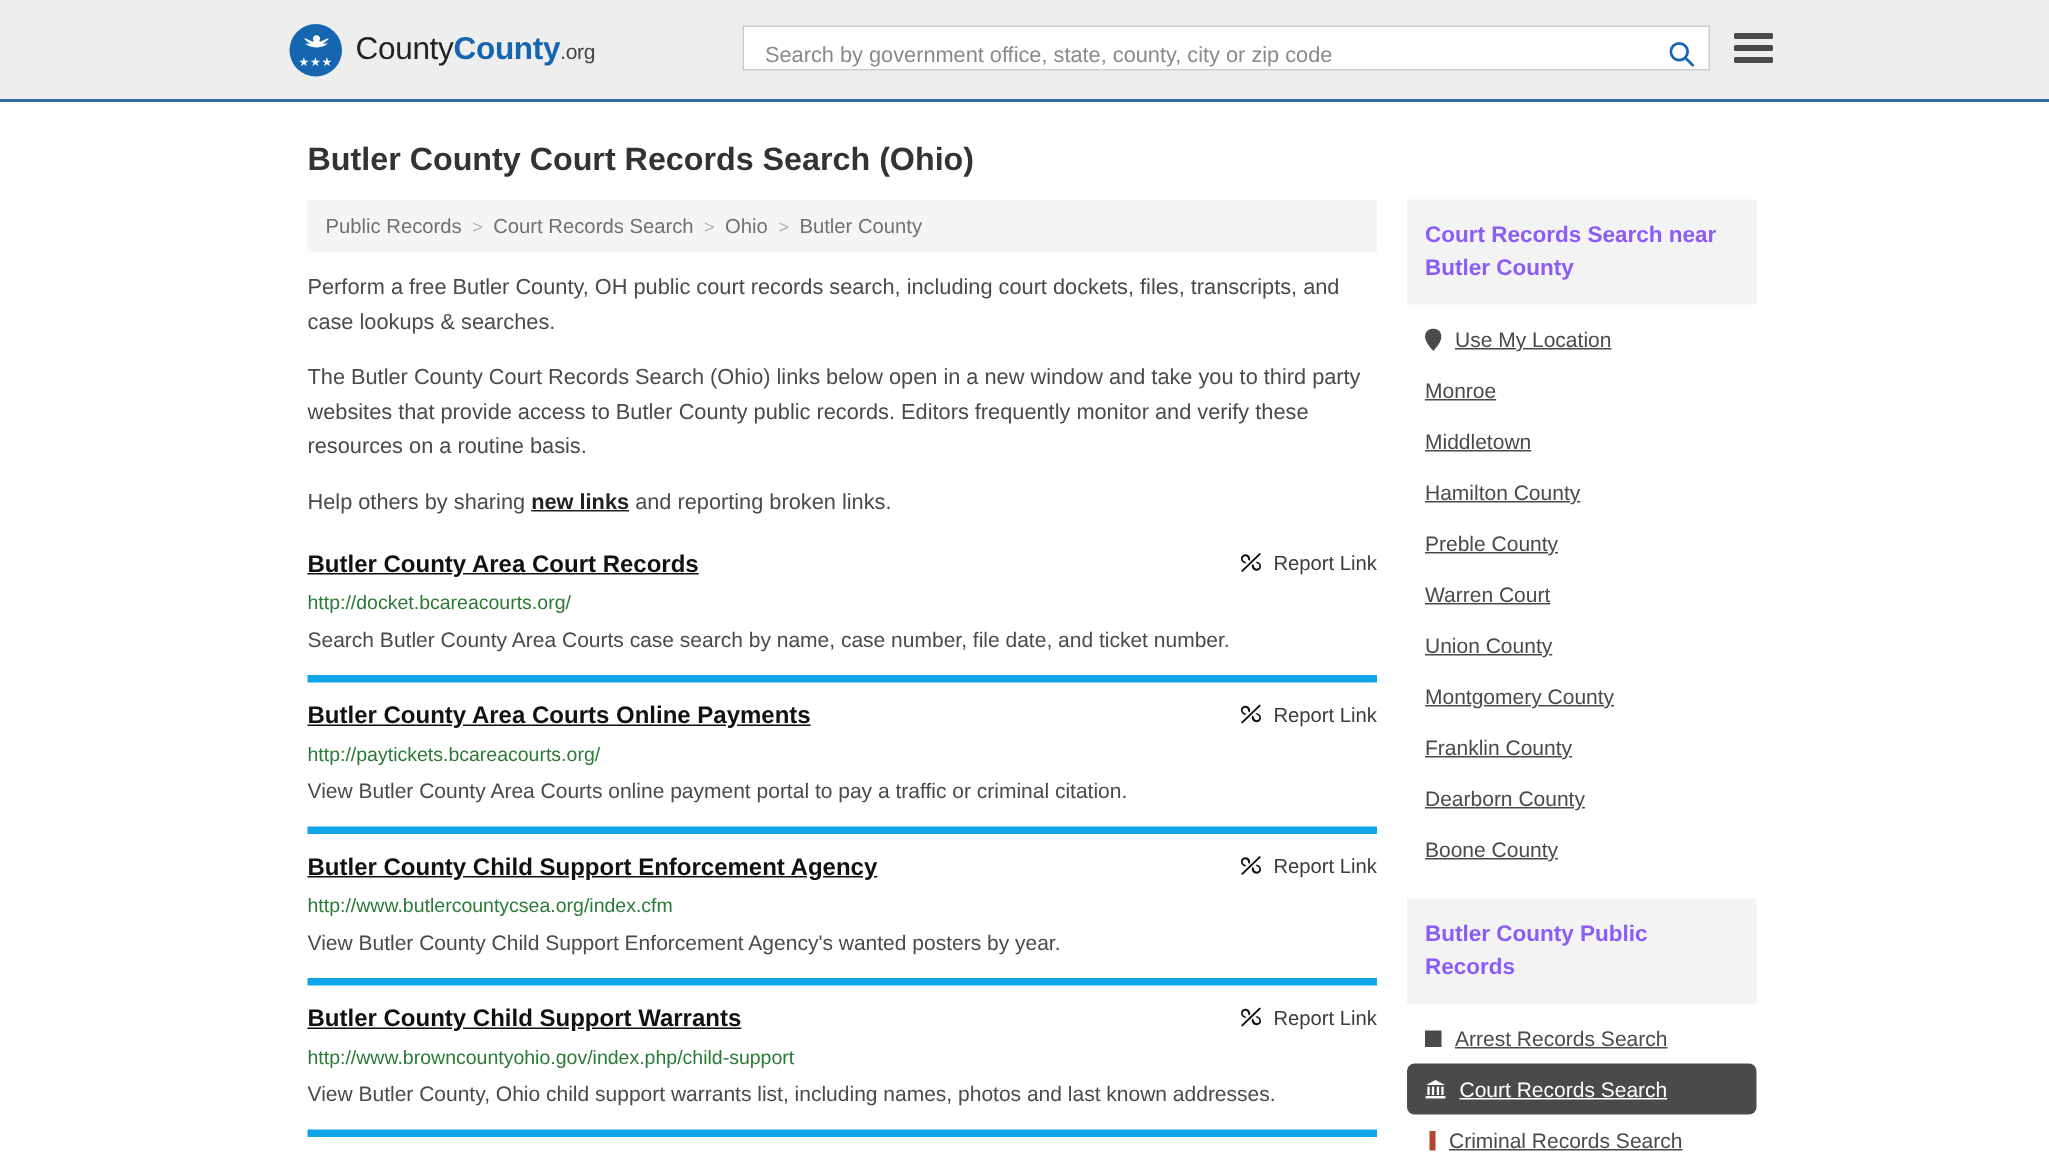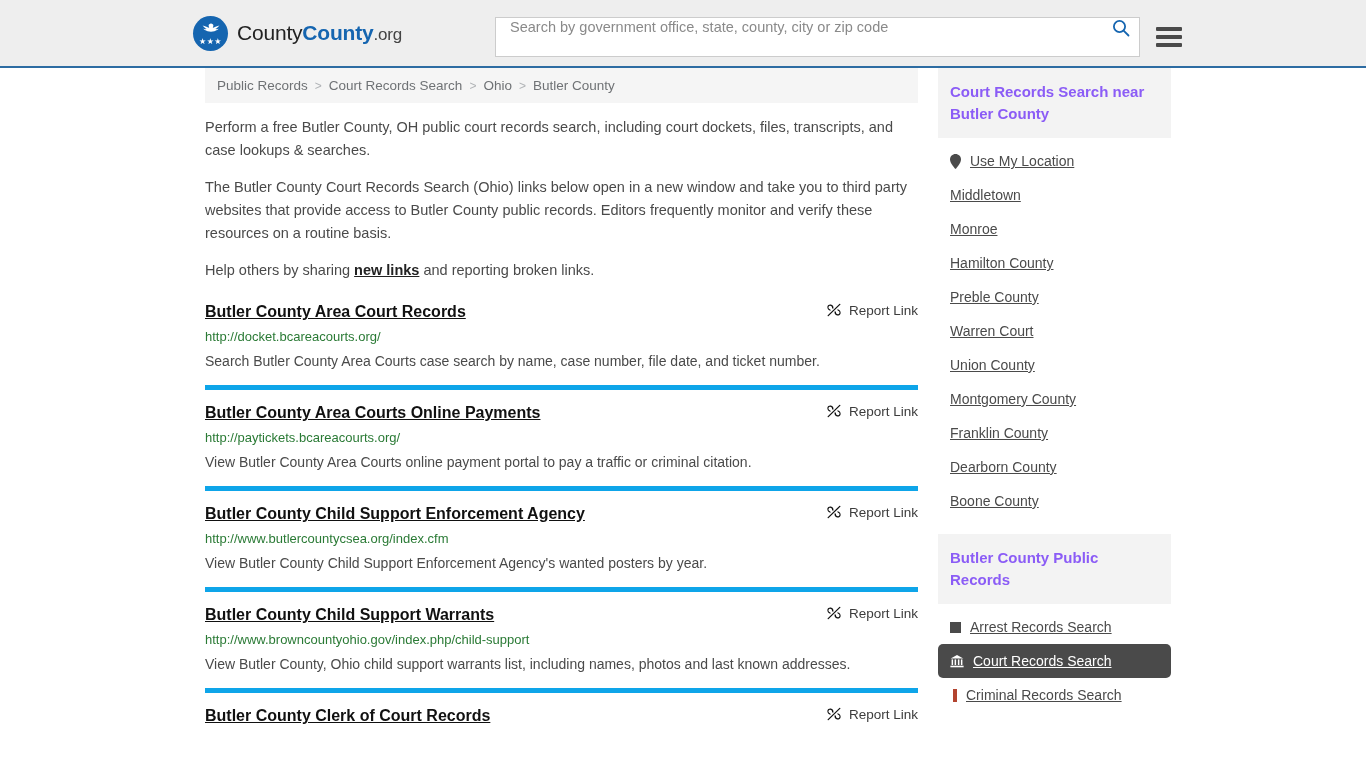--- a/index.html
+++ b/index.html
@@ -53,36 +53,36 @@
     white-space: nowrap;
   }
   .logo-text {
     margin-left: 9px;
     font-size: 21px;
     letter-spacing: -0.2px;
     white-space: nowrap;
   }
   .logo-text .t-county { color: #222222; }
   .logo-text .t-office { color: #1565b0; font-weight: bold; }
-  .logo-text .t-org { color: #444444; font-size: 17px; }
+  .logo-text .t-org { color: #444444; font-size: 14px; }
 
   .search-area {
     position: absolute;
     left: 495px;
     top: 17px;
     display: flex;
     align-items: center;
   }
   .search-box {
     width: 645px;
-    height: 40px;
+    height: 30px;
     background: #ffffff;
     border: 1px solid #cccccc;
     display: flex;
-    align-items: flex-start;
+    align-items: flex-end;
     padding: 0 8px 0 12px;
   }
   .search-box input {
     flex: 1;
     border: none;
     outline: none;
     font-family: "Liberation Sans", sans-serif;
     font-size: 14.5px;
     color: #555555;
     background: transparent;
@@ -276,20 +276,21 @@
     <div class="hamburger">
       <span></span>
       <span></span>
       <span></span>
     </div>
   </div>
 </div>
 
 <div class="page">
 
+  <h1 class="page-title">Butler County Court Records Search (Ohio)</h1>
 
   <div class="columns">
 
     <div class="main-col">
 
       <div class="breadcrumb">
         <a>Public Records</a>
         <span class="sep">&gt;</span>
         <a>Court Records Search</a>
         <span class="sep">&gt;</span>
@@ -395,24 +396,24 @@
         <div class="side-list">
 
           <div class="side-item">
             <svg class="pin-icon" viewBox="0 0 11 15">
               <path d="M5.5 0C2.5 0 0 2.4 0 5.4c0 4 5.5 9.6 5.5 9.6S11 9.4 11 5.4C11 2.4 8.5 0 5.5 0z" fill="#4a4a4a"></path>
             </svg>
             <span class="s-label">Use My Location</span>
           </div>
 
           <div class="side-item">
+            <span class="s-label">Monroe</span>
+          </div>
+          <div class="side-item">
             <span class="s-label">Middletown</span>
-          </div>
-          <div class="side-item">
-            <span class="s-label">Monroe</span>
           </div>
           <div class="side-item">
             <span class="s-label">Hamilton County</span>
           </div>
           <div class="side-item">
             <span class="s-label">Preble County</span>
           </div>
           <div class="side-item">
             <span class="s-label">Warren Court</span>
           </div>

